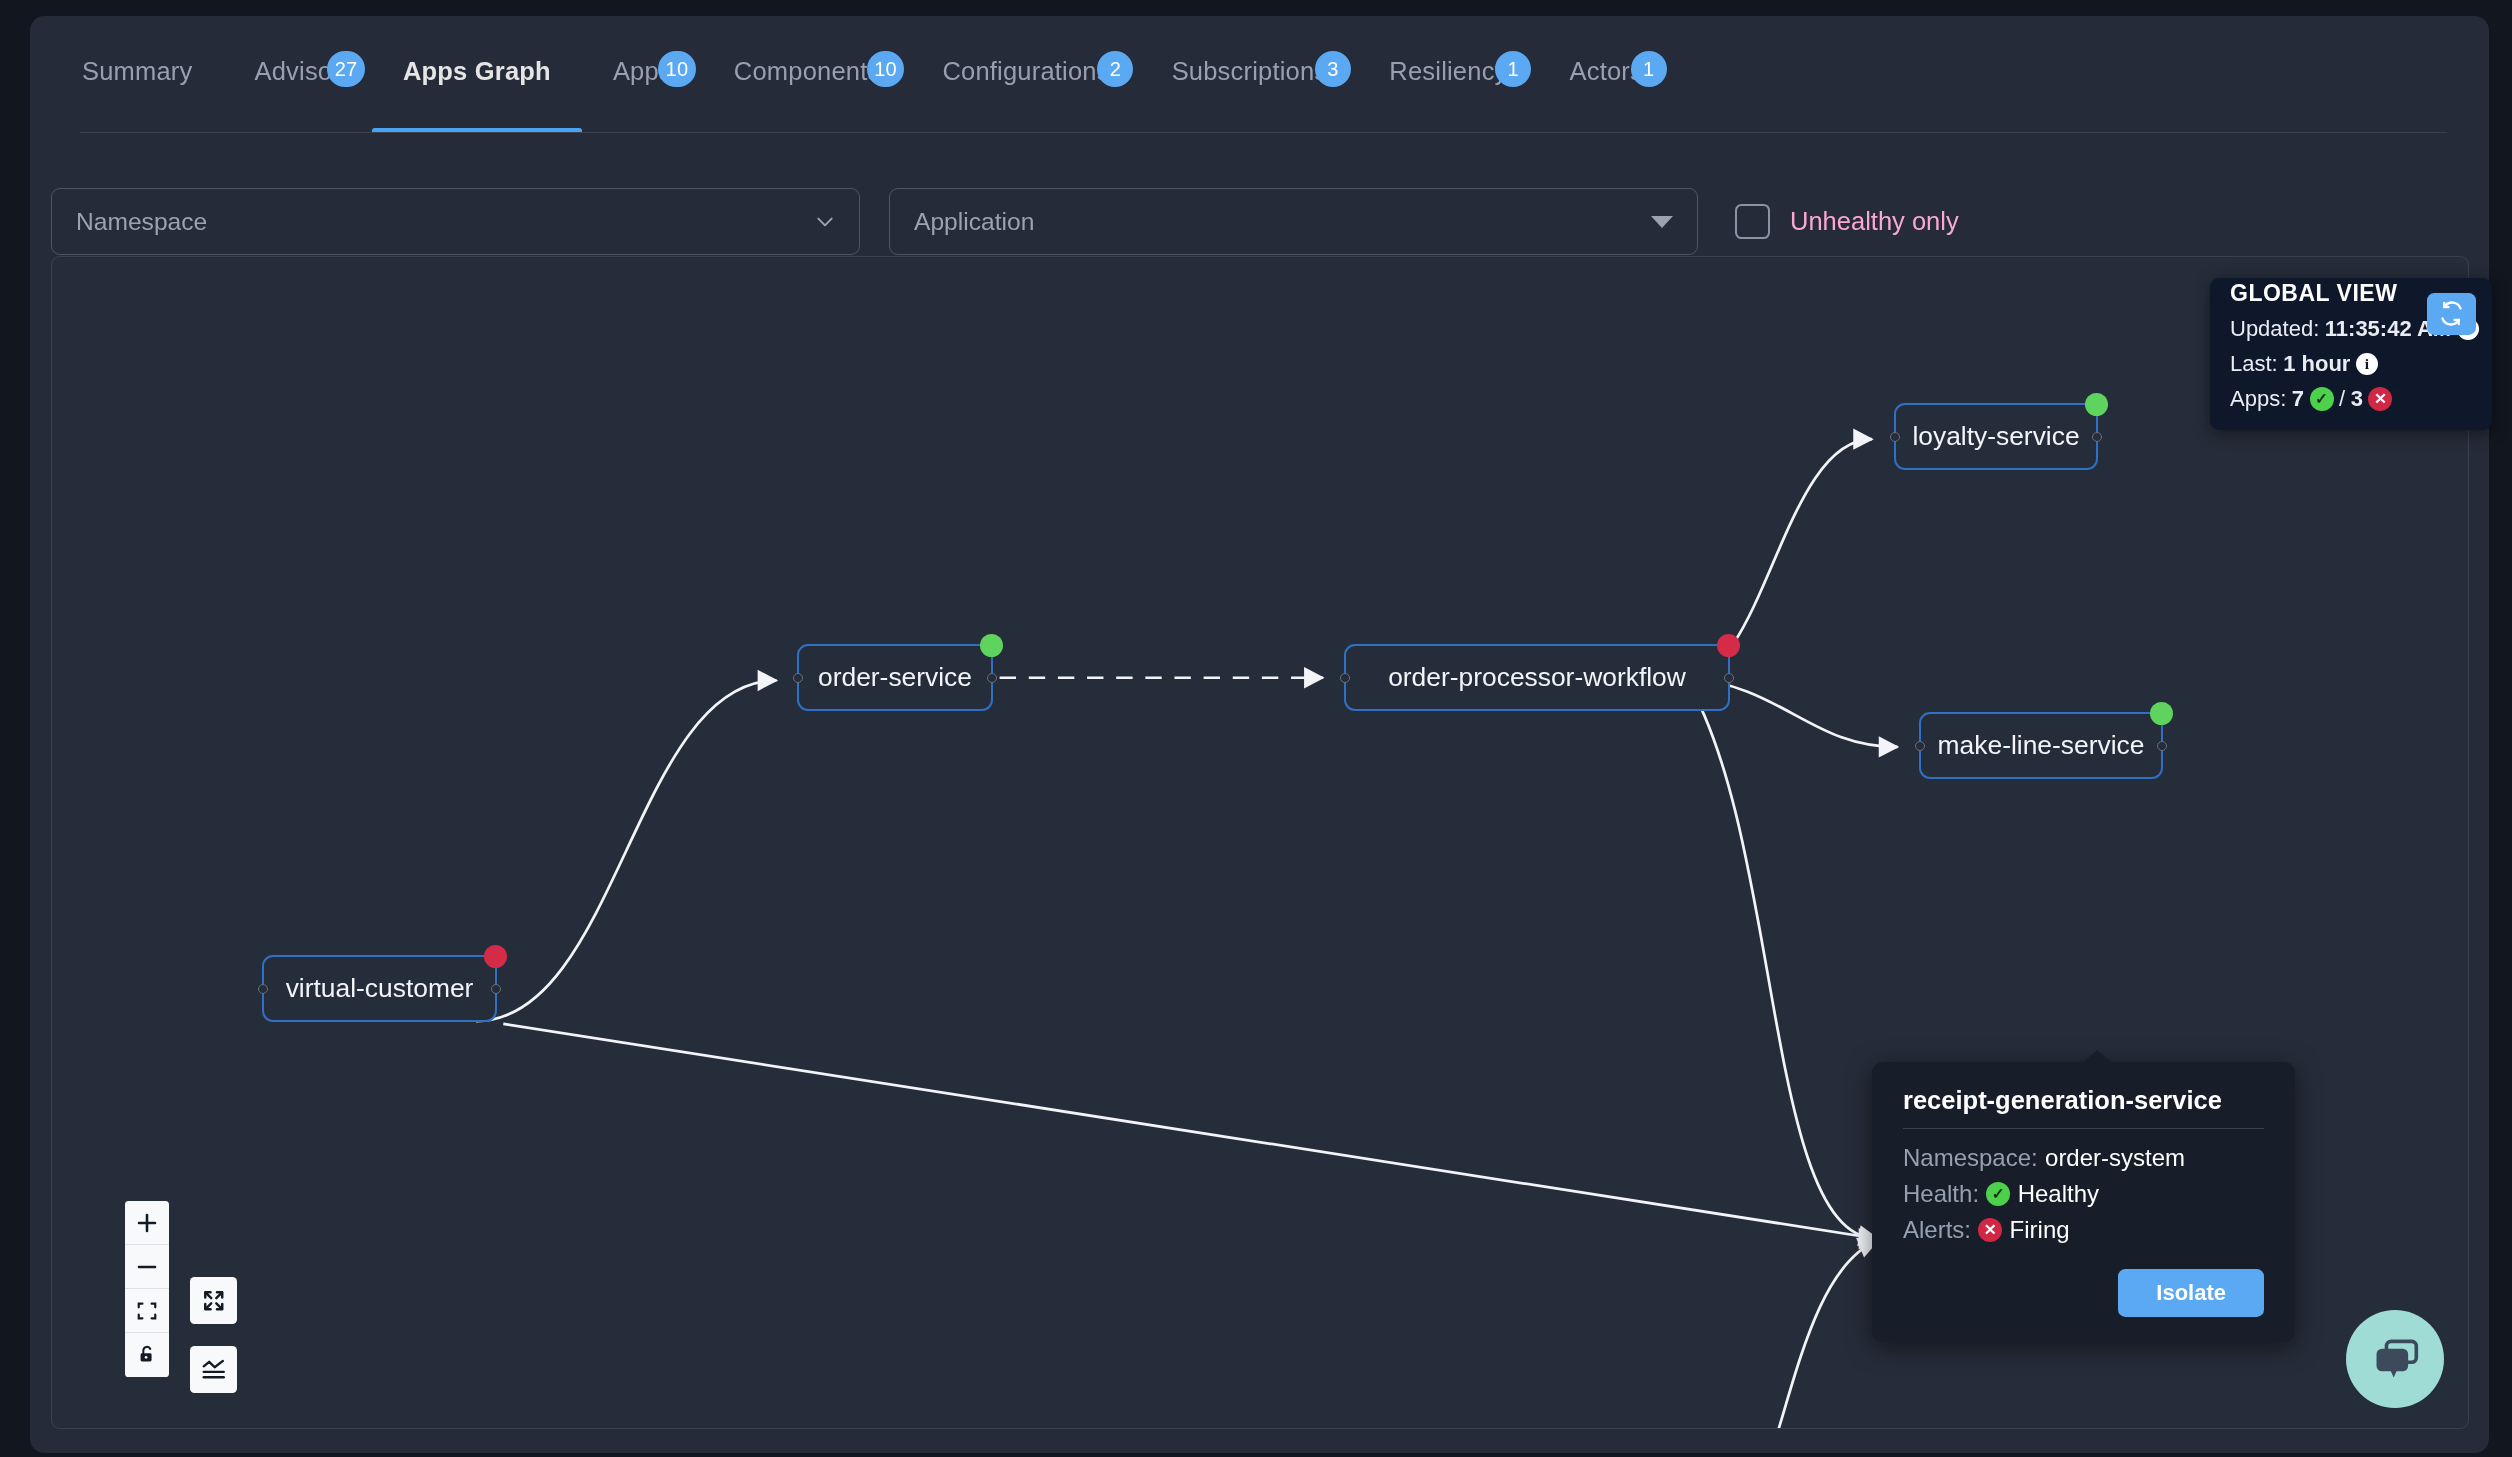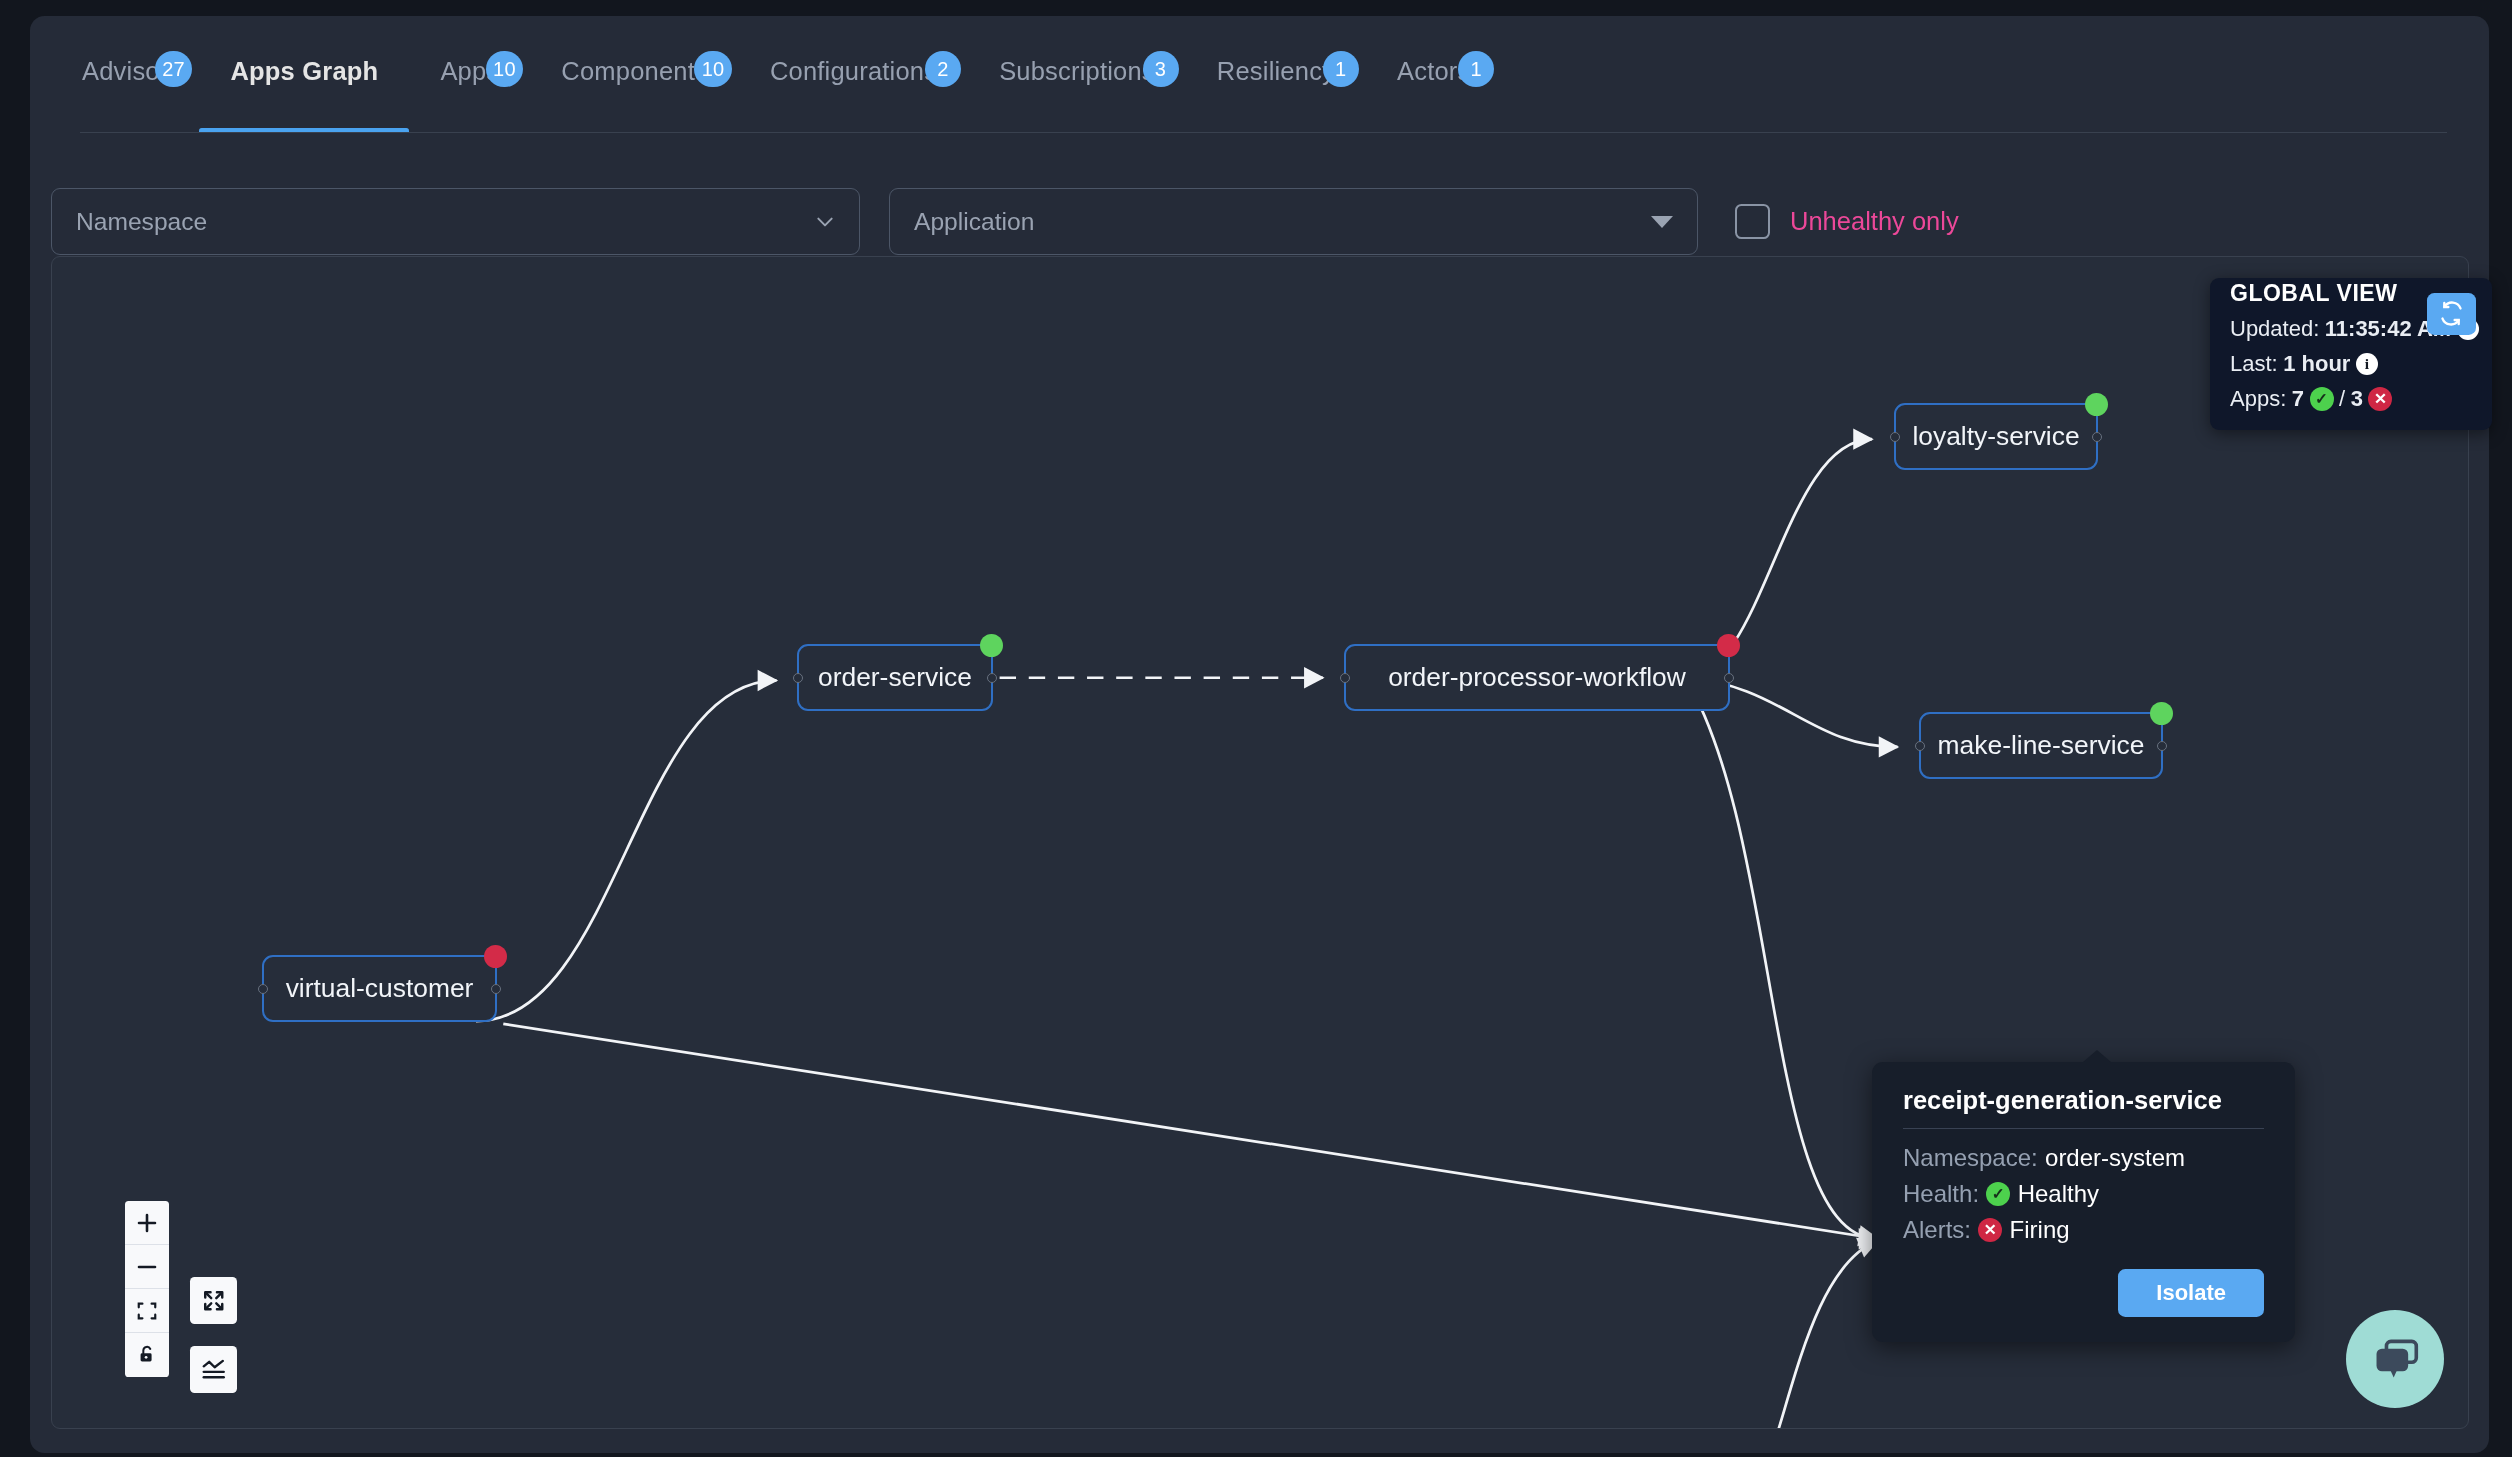--- a/index.html
+++ b/index.html
@@ -130,21 +130,21 @@
     cursor: pointer;
   }
   .checkbox {
     width: 35px; height: 35px;
     border: 2.7px solid #8a94a5;
     border-radius: 6.4px;
     background: transparent;
   }
   .checklabel {
     margin-left: 20px;
-    color: #ec4899;
+    color: #f9a8d4;
     font-size: 25.5px;
   }
 
   
   .canvas {
     position: absolute;
     left: 21px; top: 240px;
     width: 2418px; height: 1173px;
     background: #262d3a;
     border: 0.9px solid #39414f;
@@ -340,20 +340,23 @@
 </style>
 </head>
 <body>
 
 <div class="page">
   <div class="card">
 
     <div class="tabbar">
       <div class="tabs">
 
+        <div class="tab">
+          <span class="lbl">Summary</span>
+        </div>
 
         <div class="tab">
           <span class="lbl">Advisor</span>
           <span class="badge">27</span>
         </div>
 
         <div class="tab active">
           <span class="lbl">Apps Graph</span>
         </div>
 

